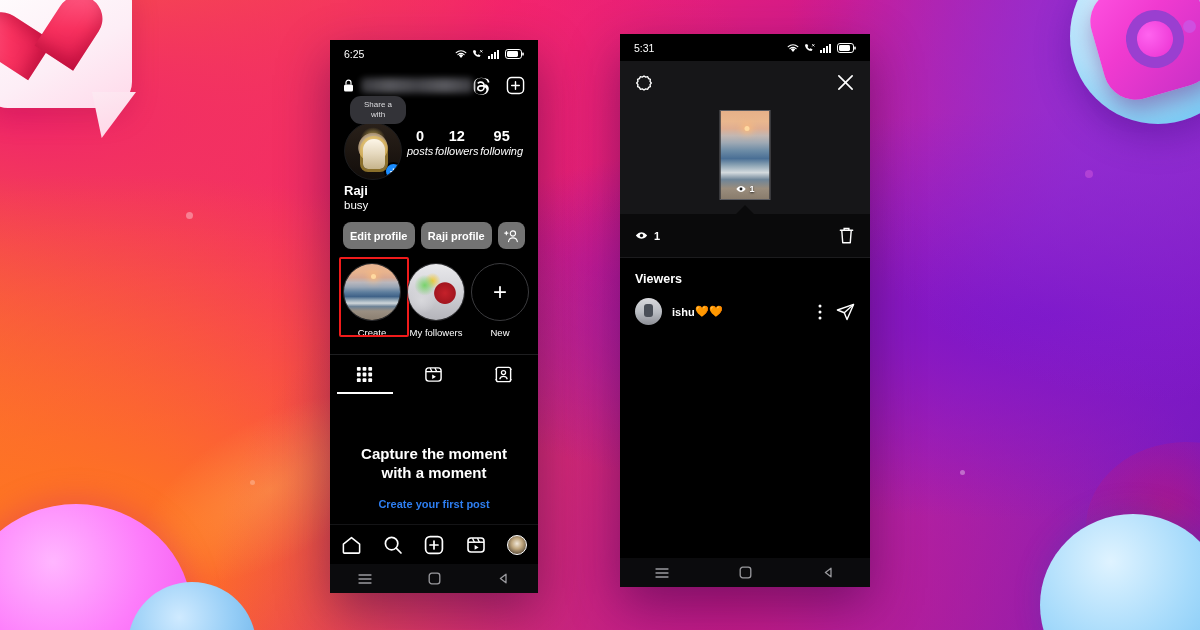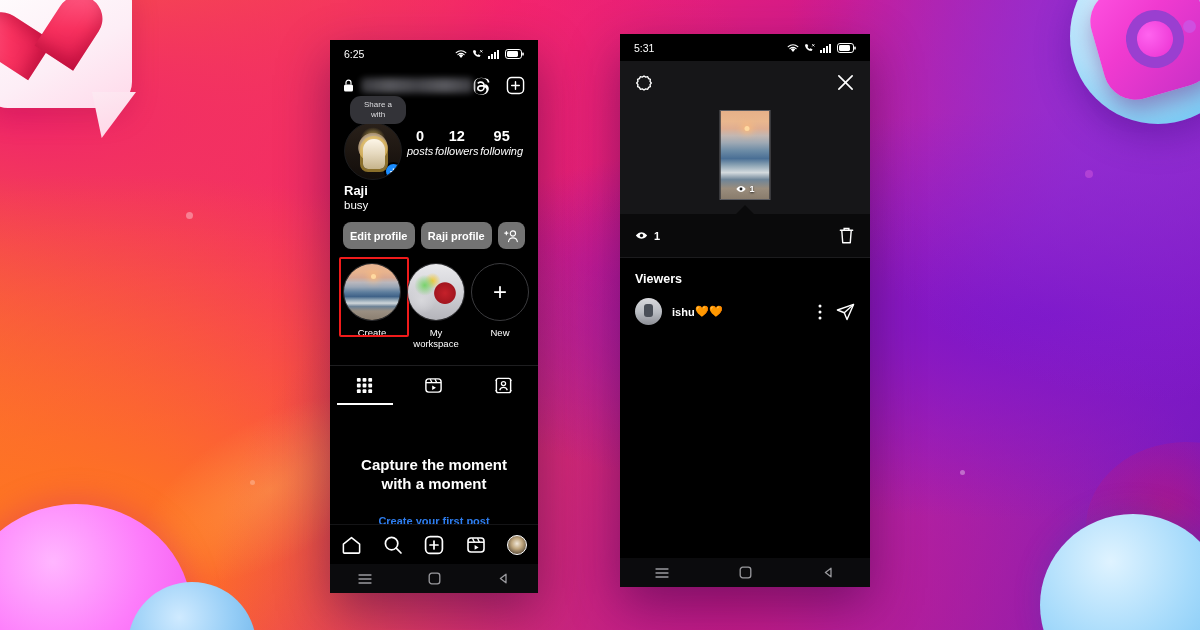--- a/index.html
+++ b/index.html
@@ -146,21 +146,21 @@
   .hl-selected { position:absolute; left:0; top:0; border:2.5px solid #f01b1b;
     border-radius:2px; pointer-events:none; }
 
   .tabs { display:flex; margin-top:16px; border-top:1px solid #1e1e20; }
   .tab { flex:1; display:flex; flex-direction:column; align-items:center; padding:10px 0 0 0; }
   .tab .ind { width:56px; height:2px; background:transparent; margin-top:8px; }
   .tab.active .ind { background:#fff; }
 
   .empty { text-align:center; padding:50px 20px 0 20px; }
   .empty h2 { font-size:15px; font-weight:700; line-height:19px; }
-  .empty a { display:block; margin-top:22px; color:#2e7ef0; font-size:11px; font-weight:600; text-decoration:none; }
+  .empty a { display:block; margin-top:16px; color:#2e7ef0; font-size:11px; font-weight:600; text-decoration:none; }
 
   .bottom-nav { position:absolute; left:0; right:0; bottom:29px; height:40px;
     display:flex; align-items:center; justify-content:space-around;
     border-top:1px solid #141416; background:#000; }
   .nav-avatar { width:20px; height:20px; border-radius:50%; border:1.5px solid #fff;
     background:radial-gradient(circle at 50% 42%,#efe6d8 0%,#c0a77f 38%,#2a211a 100%); }
   .sysnav { position:absolute; left:0; right:0; bottom:0; height:29px; background:#0b0b0d;
     display:flex; align-items:center; justify-content:space-around; }
 
   
@@ -308,21 +308,21 @@
         <div class="hl-ring">
             <div class="beach"></div>
           </div>
         <div class="hl-label">Create</div>
         <div class="hl-selected" style="left:-4px;top:-6px;width:70px;height:80px;"></div>
       </div>
       <div class="hl">
         <div class="hl-ring">
             <div class="workspace"></div>
           </div>
-        <div class="hl-label">My workspace</div>
+        <div class="hl-label">My followers</div>
       </div>
       <div class="hl">
         <div class="hl-new">+</div>
         <div class="hl-label">New</div>
       </div>
     </div>
 
     <div class="tabs">
       <div class="tab active">
         <svg width="19" height="19" viewBox="0 0 20 20">

